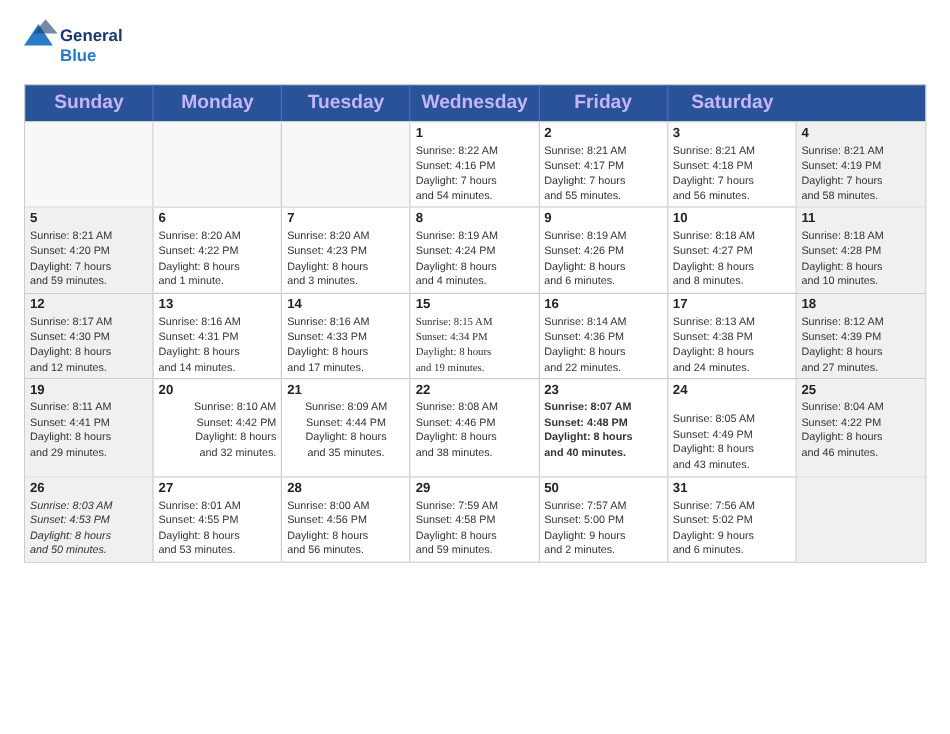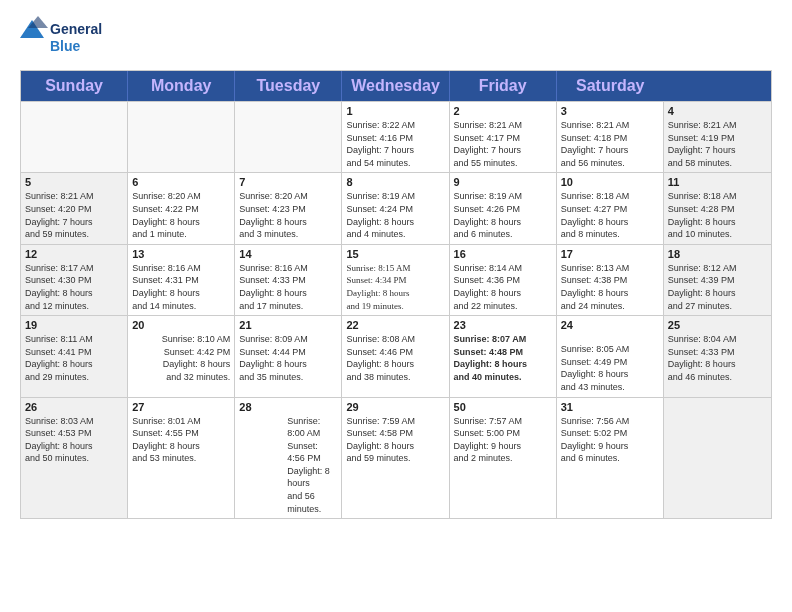--- a/index.html
+++ b/index.html
@@ -270,21 +270,21 @@
           </div>
           <div class="cal-cell">
             <span class="day-number">20</span>
             <div class="day-info" style="white-space: pre-line; text-align: right;">Sunrise: 8:10 AM
 Sunset: 4:42 PM
 Daylight: 8 hours
 and 32 minutes.</div>
           </div>
           <div class="cal-cell">
             <span class="day-number">21</span>
-            <div class="day-info" style="white-space: pre-line;">Sunrise: 8:09 AM
+            <div class="day-info" style="white-space: pre-line; text-align: center;">Sunrise: 8:09 AM
 Sunset: 4:44 PM
 Daylight: 8 hours
 and 35 minutes.</div>
           </div>
           <div class="cal-cell">
             <span class="day-number">22</span>
             <div class="day-info" style="white-space: pre-line;">Sunrise: 8:08 AM
 Sunset: 4:46 PM
 Daylight: 8 hours
 and 38 minutes.</div>
@@ -299,43 +299,43 @@
           <div class="cal-cell">
             <span class="day-number">24</span>
             <div class="day-info" style="white-space: pre-line; margin-top: 12px;">Sunrise: 8:05 AM
 Sunset: 4:49 PM
 Daylight: 8 hours
 and 43 minutes.</div>
           </div>
           <div class="cal-cell shaded">
             <span class="day-number">25</span>
             <div class="day-info" style="white-space: pre-line;">Sunrise: 8:04 AM
-Sunset: 4:33 PM
+Sunset: 4:22 PM
 Daylight: 8 hours
 and 46 minutes.</div>
           </div>
         </div>
         <div class="cal-week">
           <div class="cal-cell shaded">
             <span class="day-number">26</span>
-            <div class="day-info" style="white-space: pre-line;">Sunrise: 8:03 AM
+            <div class="day-info" style="white-space: pre-line; font-style: italic;">Sunrise: 8:03 AM
 Sunset: 4:53 PM
 Daylight: 8 hours
 and 50 minutes.</div>
           </div>
           <div class="cal-cell">
             <span class="day-number">27</span>
             <div class="day-info" style="white-space: pre-line;">Sunrise: 8:01 AM
 Sunset: 4:55 PM
 Daylight: 8 hours
 and 53 minutes.</div>
           </div>
           <div class="cal-cell">
             <span class="day-number">28</span>
-            <div class="day-info" style="white-space: pre-line; margin-left: 48px;">Sunrise: 8:00 AM
+            <div class="day-info" style="white-space: pre-line;">Sunrise: 8:00 AM
 Sunset: 4:56 PM
 Daylight: 8 hours
 and 56 minutes.</div>
           </div>
           <div class="cal-cell">
             <span class="day-number">29</span>
             <div class="day-info" style="white-space: pre-line;">Sunrise: 7:59 AM
 Sunset: 4:58 PM
 Daylight: 8 hours
 and 59 minutes.</div>

